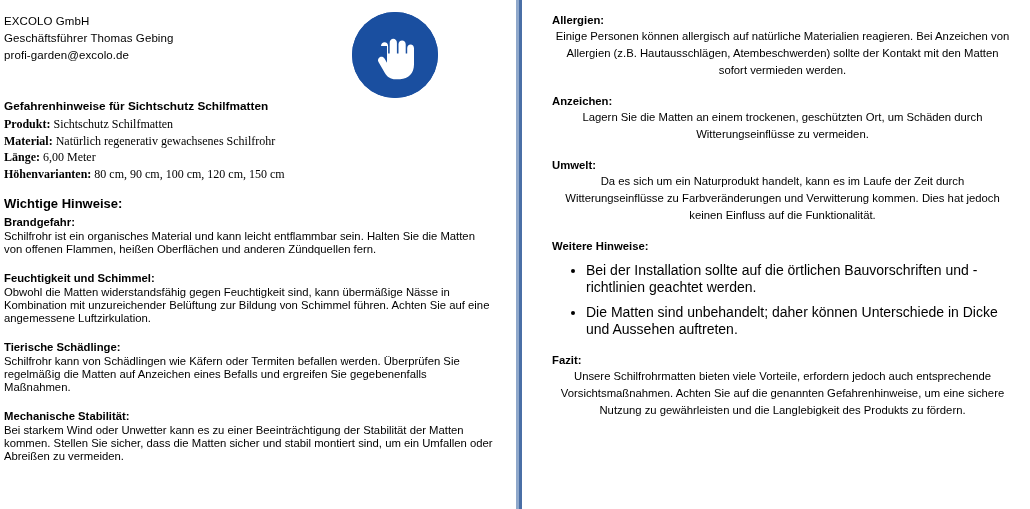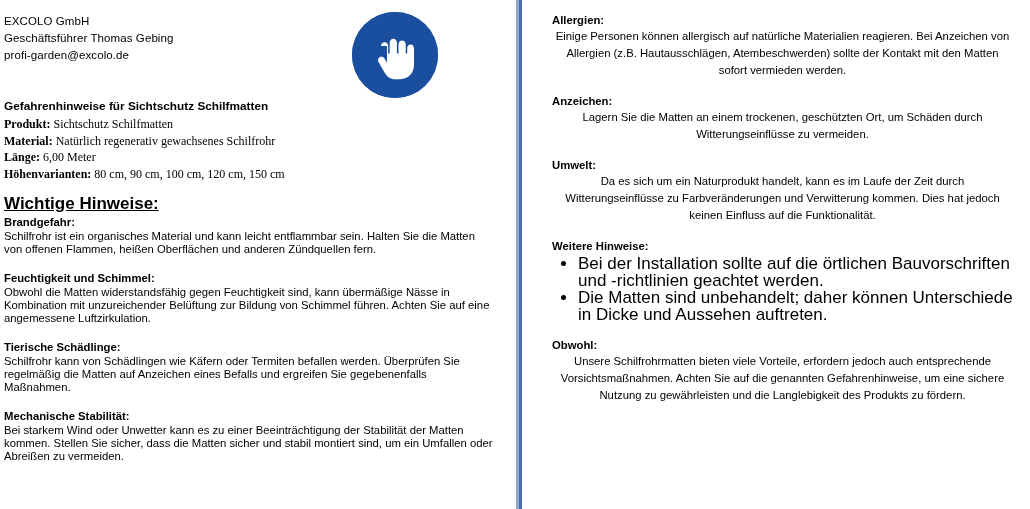--- a/index.html
+++ b/index.html
@@ -87,25 +87,24 @@
     margin-bottom: 2px;
   }
   .meta-line {
     font-size: 12px;
     line-height: 16.5px;
     font-family: Liberation Serif, serif;
   }
   .meta-line b { font-weight: bold; }
 
   .sec-title {
-    font-size: 17px;
+    font-size: 13px;
     font-weight: bold;
     line-height: 16px;
     margin-top: 14px;
-    text-decoration: underline;
   }
   .sub-title {
     font-size: 11.3px;
     font-weight: bold;
     line-height: 16px;
     margin-top: 2px;
   }
   .sub-title.spaced {
     margin-top: 14px;
   }
@@ -117,23 +116,23 @@
   }
   .para.right-col {
     line-height: 17px;
     text-align: center;
   }
   ul.bullets {
     margin: 1px 0 0 0;
     padding-left: 26px;
   }
   ul.bullets li {
-    font-size: 17px;
+    font-size: 14px;
     line-height: 17px;
-    margin: 0;
+    margin: 8px;
     padding: 0;
   }
 </style>
 </head>
 <body>
 
 <div class="page">
 
   <div class="col-left">
 
@@ -191,18 +190,18 @@
 
     <div class="sub-title spaced">Umwelt:</div>
     <div class="para right-col">Da es sich um ein Naturprodukt handelt, kann es im Laufe der Zeit durch Witterungseinflüsse zu Farbveränderungen und Verwitterung kommen. Dies hat jedoch keinen Einfluss auf die Funktionalität.</div>
 
     <div class="sub-title spaced">Weitere Hinweise:</div>
     <ul class="bullets">
       <li>Bei der Installation sollte auf die örtlichen Bauvorschriften und -richtlinien geachtet werden.</li>
       <li>Die Matten sind unbehandelt; daher können Unterschiede in Dicke und Aussehen auftreten.</li>
     </ul>
 
-    <div class="sub-title spaced">Obwohl:</div>
+    <div class="sub-title spaced">Fazit:</div>
     <div class="para right-col">Unsere Schilfrohrmatten bieten viele Vorteile, erfordern jedoch auch entsprechende Vorsichtsmaßnahmen. Achten Sie auf die genannten Gefahrenhinweise, um eine sichere Nutzung zu gewährleisten und die Langlebigkeit des Produkts zu fördern.</div>
 
   </div>
 
 </div>
 
 </body></html>

